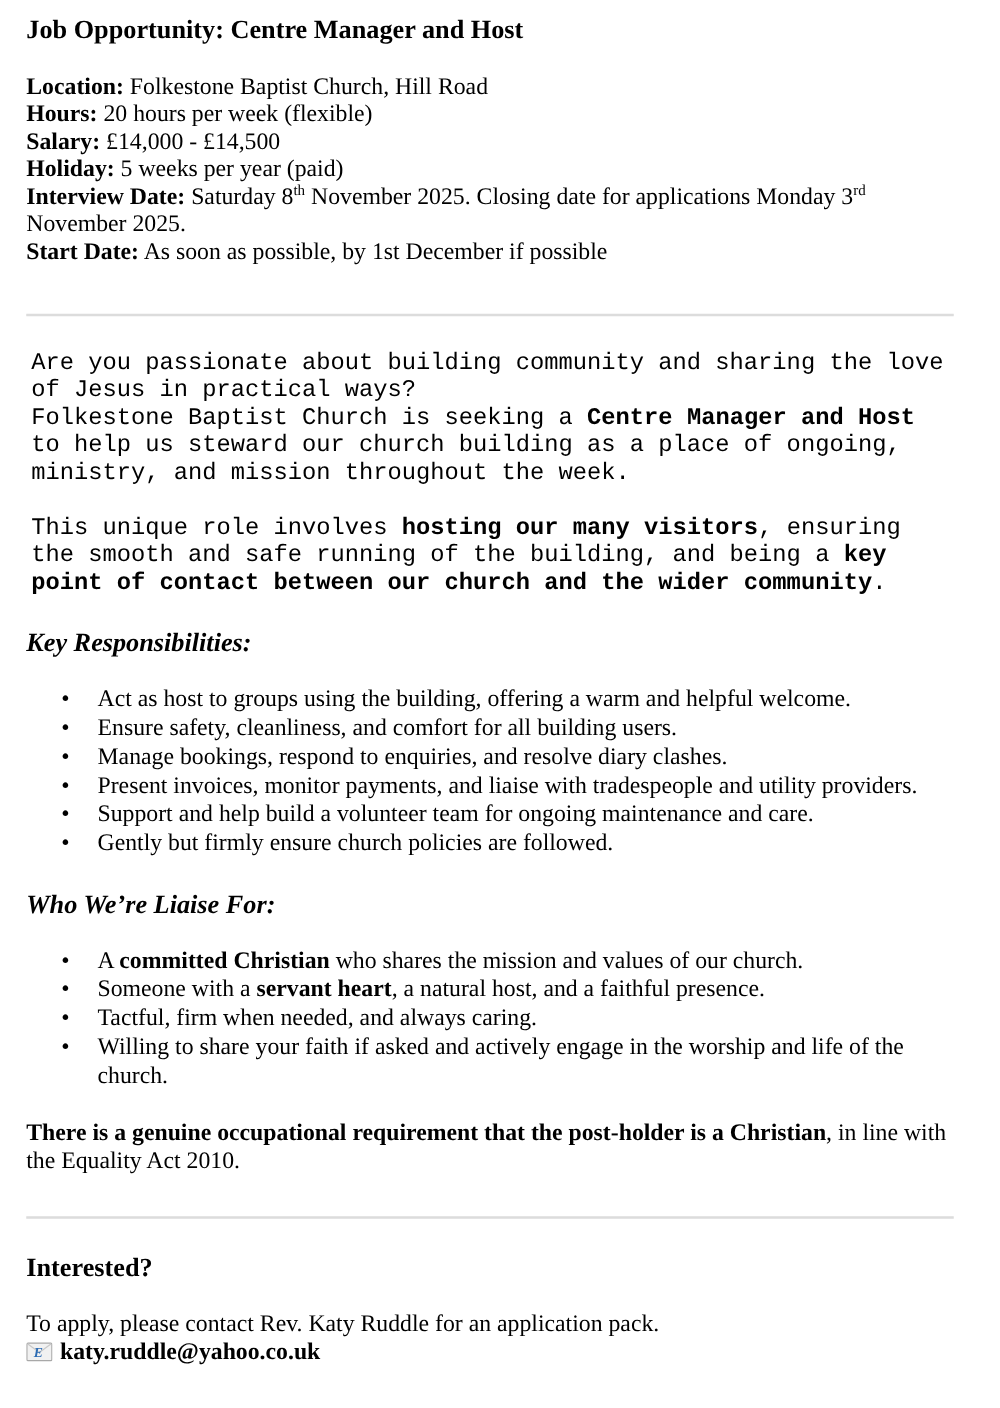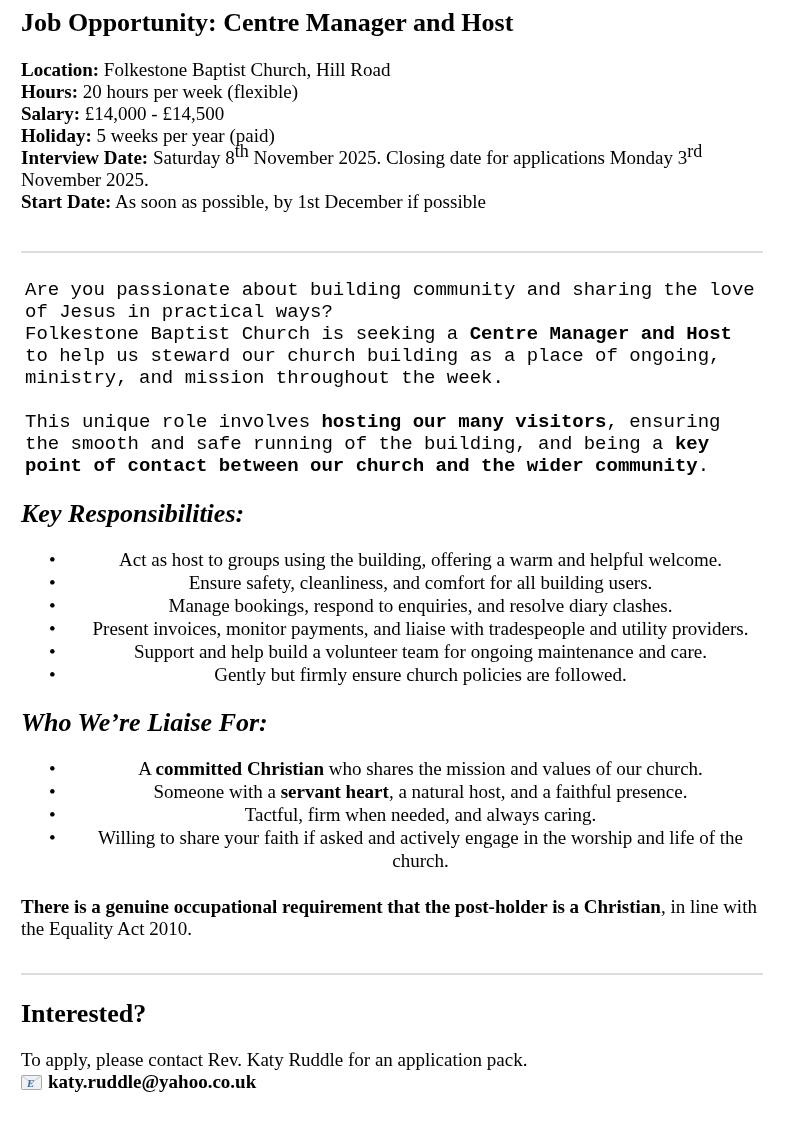--- a/index.html
+++ b/index.html
@@ -7,27 +7,27 @@
   body {
     width: 800px;
     min-height: 1126px;
     font-family: "Liberation Serif", "DejaVu Serif", serif;
     font-size: 19px;
     line-height: 22px;
     color: #000000;
     padding: 8px 37px 11px 21px;
   }
   h1, h2 {
-    font-size: 26px;
+    font-size: 21px;
     line-height: 26px;
     font-weight: bold;
   }
   h1 { margin-top: 2px; }
   .b { font-weight: bold; }
-  sup { font-size: 18px; line-height: 0; vertical-align: super; }
+  sup { font-size: 12px; line-height: 0; vertical-align: super; }
 
   .details { margin-top: 23px; }
   .details p { margin: 0; }
 
   hr.rule {
     border: none;
     border-top: 2px solid #dcdcdc;
     height: 0;
   }
   .rule-top { margin: 38px 0 26px 0; }
@@ -38,21 +38,20 @@
 
   h2.section { margin-top: 24px; font-style: italic; }
 
   ul.bullets {
     list-style: none;
     margin: 21px 0 0 57px;
   }
   ul.bullets li {
     line-height: 23px;
     position: relative;
-    text-align: center;
   }
   ul.bullets li::before {
     content: "\2022";
     position: absolute;
     left: -29px;
   }
 
   p.requirement { margin-top: 24px; }
 
   .closing p { margin: 0; }

